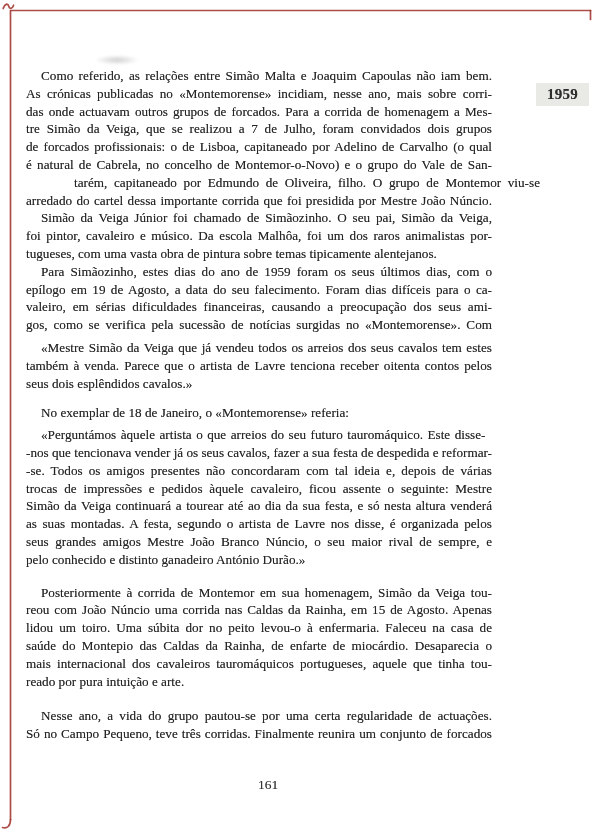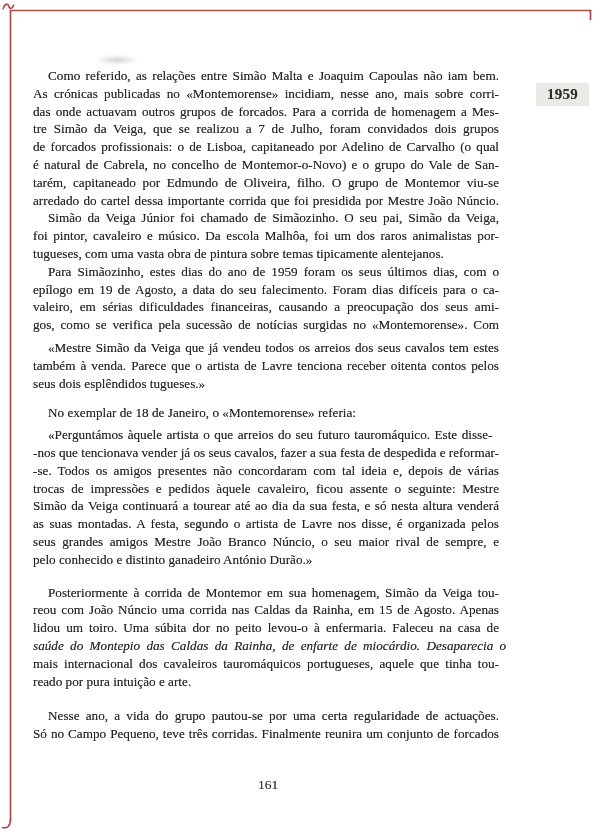--- a/index.html
+++ b/index.html
@@ -12,21 +12,21 @@
   body{
     width:600px;height:834px;
     background:var(--paper);
     overflow:hidden;
     position:relative;
     font-family:"Liberation Serif","DejaVu Serif",serif;
   }
   .page{position:absolute;inset:0;width:600px;height:834px;background:var(--paper);}
   
   #text-block{
-    position:absolute;left:33px;top:67px;width:466px;
+    position:absolute;left:26px;top:67px;width:466px;
     color:var(--ink);
     font-size:13.2px;
     line-height:17.8px;
     text-shadow:0 0 .3px rgba(40,40,40,.55);
   }
   .para{margin:0;}
   .line{width:466px;box-sizing:border-box;overflow:visible;}
   .line.indent{padding-left:15px;}
   .line .lt{display:inline-block;white-space:nowrap;}
   
@@ -75,57 +75,57 @@
   </div>
 
   <div id="text-block">
       <div class="para">
         <div class="line indent"><span class="lt" style="word-spacing: 2.06px;">Como referido, as relações entre Simão Malta e Joaquim Capoulas não iam bem.</span></div>
         <div class="line"><span class="lt" style="word-spacing: 2.945px;">As crónicas publicadas no «Montemorense» incidiam, nesse ano, mais sobre corri-</span></div>
         <div class="line"><span class="lt" style="word-spacing: 1.762px;">das onde actuavam outros grupos de forcados. Para a corrida de homenagem a Mes-</span></div>
         <div class="line"><span class="lt" style="word-spacing: 3.429px;">tre Simão da Veiga, que se realizou a 7 de Julho, foram convidados dois grupos</span></div>
         <div class="line"><span class="lt" style="word-spacing: 1.875px;">de forcados profissionais: o de Lisboa, capitaneado por Adelino de Carvalho (o qual</span></div>
         <div class="line"><span class="lt" style="word-spacing: 1.906px;">é natural de Cabrela, no concelho de Montemor-o-Novo) e o grupo do Vale de San-</span></div>
-        <div class="line"><span class="lt" style="word-spacing: 3.344px;">tarém, capitaneado por Edmundo de Oliveira, filho. O grupo de Montemor viu-se</span></div>
+        <div class="line"><span class="lt" style="word-spacing: 3.344px; margin-left: 48px;">tarém, capitaneado por Edmundo de Oliveira, filho. O grupo de Montemor viu-se</span></div>
         <div class="line"><span class="lt" style="word-spacing: 1.023px;">arredado do cartel dessa importante corrida que foi presidida por Mestre João Núncio.</span></div>
       </div>
       <div class="para">
         <div class="line indent"><span class="lt" style="word-spacing: 2.499px;">Simão da Veiga Júnior foi chamado de Simãozinho. O seu pai, Simão da Veiga,</span></div>
         <div class="line"><span class="lt" style="word-spacing: 2.272px;">foi pintor, cavaleiro e músico. Da escola Malhôa, foi um dos raros animalistas por-</span></div>
         <div class="line"><span class="lt">tugueses, com uma vasta obra de pintura sobre temas tipicamente alentejanos.</span></div>
       </div>
       <div class="para">
         <div class="line indent"><span class="lt" style="word-spacing: 2.703px;">Para Simãozinho, estes dias do ano de 1959 foram os seus últimos dias, com o</span></div>
         <div class="line"><span class="lt" style="word-spacing: 2.039px;">epílogo em 19 de Agosto, a data do seu falecimento. Foram dias difíceis para o ca-</span></div>
         <div class="line"><span class="lt" style="word-spacing: 3.464px;">valeiro, em sérias dificuldades financeiras, causando a preocupação dos seus ami-</span></div>
         <div class="line"><span class="lt" style="word-spacing: 2.531px;">gos, como se verifica pela sucessão de notícias surgidas no «Montemorense». Com</span></div>
       </div>
       <div class="para" style="margin-top: 5px;">
         <div class="line indent"><span class="lt" style="word-spacing: 1.205px;">«Mestre Simão da Veiga que já vendeu todos os arreios dos seus cavalos tem estes</span></div>
         <div class="line"><span class="lt" style="word-spacing: 1.709px;">também à venda. Parece que o artista de Lavre tenciona receber oitenta contos pelos</span></div>
-        <div class="line"><span class="lt">seus dois esplêndidos tugueses.»</span></div>
+        <div class="line"><span class="lt">seus dois esplêndidos cavalos.»</span></div>
       </div>
       <div class="para" style="margin-top: 12px;">
         <div class="line indent"><span class="lt">No exemplar de 18 de Janeiro, o «Montemorense» referia:</span></div>
       </div>
       <div class="para" style="margin-top: 4px;">
         <div class="line indent"><span class="lt" style="word-spacing: 1.136px;">«Perguntámos àquele artista o que arreios do seu futuro tauromáquico. Este disse-</span></div>
         <div class="line"><span class="lt" style="letter-spacing: -0.011px;">-nos que tencionava vender já os seus cavalos, fazer a sua festa de despedida e reformar-</span></div>
         <div class="line"><span class="lt" style="word-spacing: 2.835px;">-se. Todos os amigos presentes não concordaram com tal ideia e, depois de várias</span></div>
         <div class="line"><span class="lt" style="word-spacing: 3.48px;">trocas de impressões e pedidos àquele cavaleiro, ficou assente o seguinte: Mestre</span></div>
         <div class="line"><span class="lt" style="word-spacing: 1.243px;">Simão da Veiga continuará a tourear até ao dia da sua festa, e só nesta altura venderá</span></div>
         <div class="line"><span class="lt" style="word-spacing: 2.2px;">as suas montadas. A festa, segundo o artista de Lavre nos disse, é organizada pelos</span></div>
         <div class="line"><span class="lt" style="word-spacing: 3.196px;">seus grandes amigos Mestre João Branco Núncio, o seu maior rival de sempre, e</span></div>
         <div class="line"><span class="lt">pelo conhecido e distinto ganadeiro António Durão.»</span></div>
       </div>
       <div class="para" style="margin-top: 15px;">
         <div class="line indent"><span class="lt" style="word-spacing: 2.268px;">Posteriormente à corrida de Montemor em sua homenagem, Simão da Veiga tou-</span></div>
         <div class="line"><span class="lt" style="word-spacing: 1.633px; text-align: center;">reou com João Núncio uma corrida nas Caldas da Rainha, em 15 de Agosto. Apenas</span></div>
         <div class="line"><span class="lt" style="word-spacing: 2.734px;">lidou um toiro. Uma súbita dor no peito levou-o à enfermaria. Faleceu na casa de</span></div>
-        <div class="line"><span class="lt" style="word-spacing: 3.008px; font-style: italic;">saúde do Montepio das Caldas da Rainha, de enfarte de miocárdio. Desaparecia o</span></div>
+        <div class="line"><span class="lt" style="word-spacing: 3.008px;">saúde do Montepio das Caldas da Rainha, de enfarte de miocárdio. Desaparecia o</span></div>
         <div class="line"><span class="lt" style="word-spacing: 2.868px;">mais internacional dos cavaleiros tauromáquicos portugueses, aquele que tinha tou-</span></div>
         <div class="line"><span class="lt">reado por pura intuição e arte.</span></div>
       </div>
       <div class="para" style="margin-top: 17px;">
         <div class="line indent"><span class="lt" style="word-spacing: 2.919px; text-align: right;">Nesse ano, a vida do grupo pautou-se por uma certa regularidade de actuações.</span></div>
         <div class="line"><span class="lt" style="word-spacing: 0.684px;">Só no Campo Pequeno, teve três corridas. Finalmente reunira um conjunto de forcados</span></div>
       </div>
     </div>
 
   <div class="page-number">161</div>

